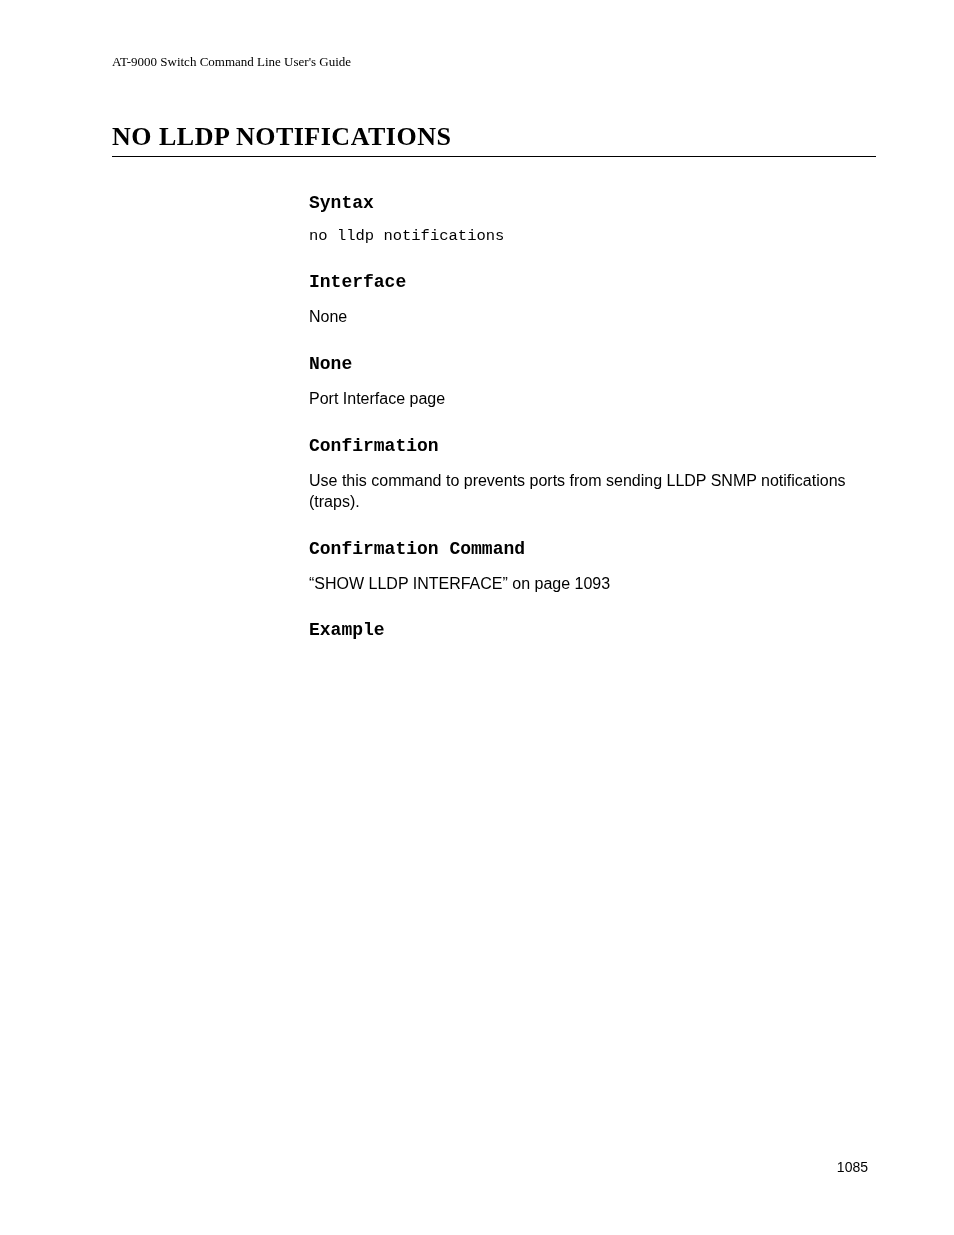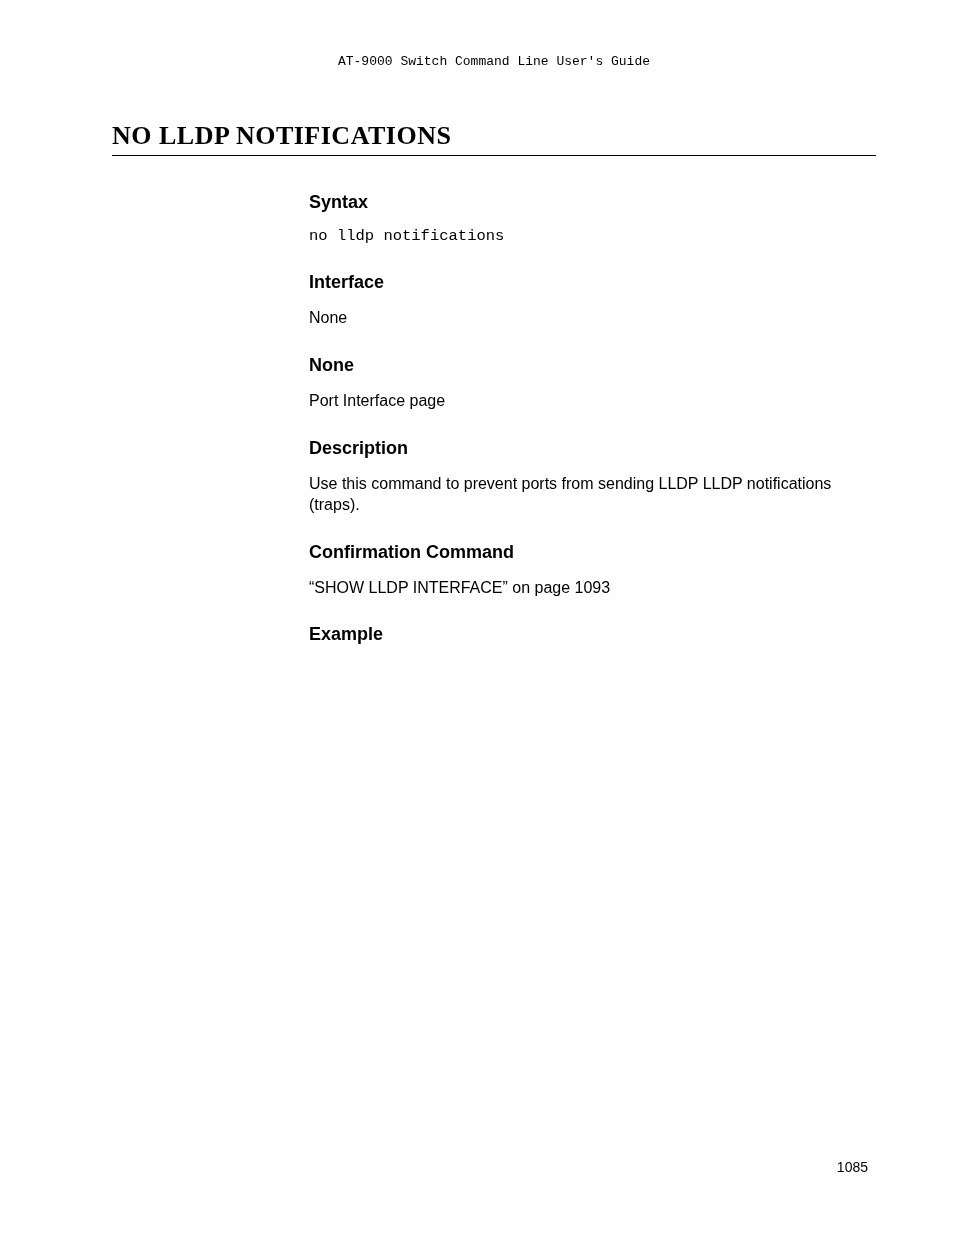--- a/index.html
+++ b/index.html
@@ -13,40 +13,40 @@
     position: relative;
     box-sizing: border-box;
   }
   .page {
     padding: 54px 78px 40px 112px;
     box-sizing: border-box;
     height: 100%;
     position: relative;
   }
   .running-header {
-    text-align: center;
+    text-align: left;
     font-size: 13px;
-    font-family: Liberation Mono, monospace;
+    font-family: Liberation Serif, serif;
     margin-bottom: 52px;
   }
   .title {
     font-family: "Times New Roman", Times, serif;
     font-weight: bold;
     font-size: 26px;
     letter-spacing: 0.5px;
     margin: 0 0 4px 0;
     padding-bottom: 4px;
     border-bottom: 1.5px solid #000;
   }
   .content {
     margin-left: 197px;
     margin-top: 36px;
   }
   .section-heading {
-    font-family: Liberation Sans, sans-serif;
+    font-family: Liberation Mono, monospace;
     font-weight: bold;
     font-size: 18px;
     margin-top: 26px;
     margin-bottom: 14px;
   }
   .section-heading.first {
     margin-top: 0;
   }
   .body-text {
     font-family: Arial, Helvetica, sans-serif;
@@ -82,22 +82,22 @@
 
     <div class="section-heading first">Syntax</div>
     <pre class="mono">no lldp notifications</pre>
 
     <div class="section-heading">Interface</div>
     <p class="body-text">None</p>
 
     <div class="section-heading">None</div>
     <p class="body-text">Port Interface page</p>
 
-    <div class="section-heading">Description</div>
-    <p class="body-text">Use this command to prevent ports from sending LLDP LLDP notifications (traps).</p>
+    <div class="section-heading">Confirmation</div>
+    <p class="body-text">Use this command to prevents ports from sending LLDP SNMP notifications (traps).</p>
 
     <div class="section-heading">Confirmation Command</div>
     <p class="body-text">“SHOW LLDP INTERFACE” on page 1093</p>
 
     <div class="section-heading">Example</div>
 
   </div>
 
   <div class="page-number">1085</div>
 

